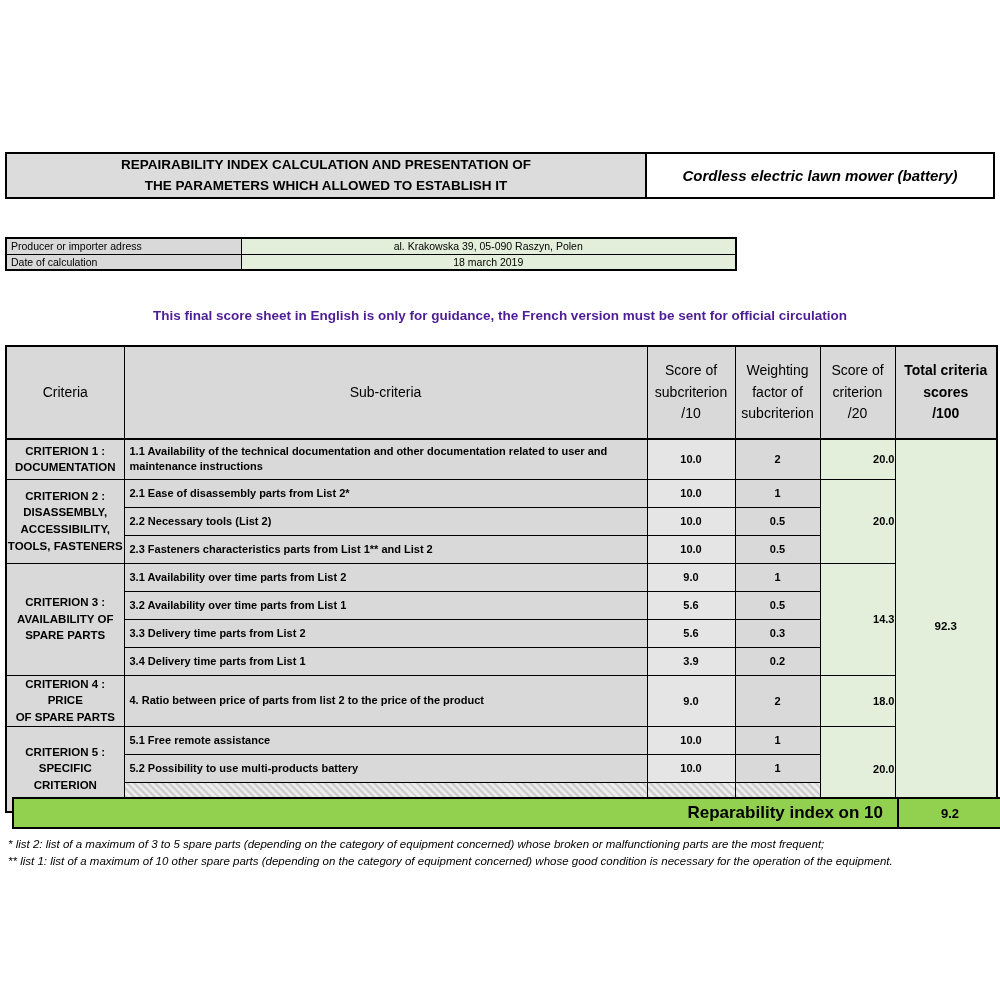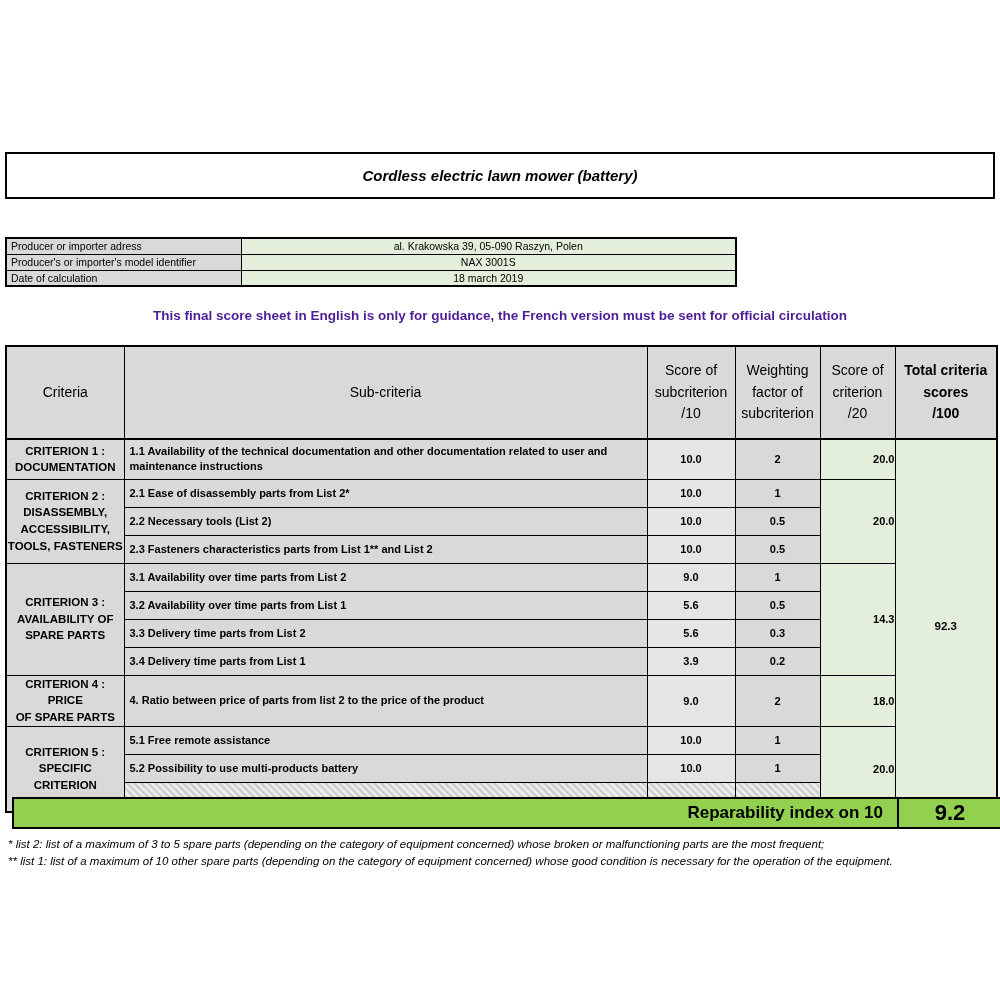--- a/index.html
+++ b/index.html
@@ -31,43 +31,43 @@
   td.c-score { background:#e5e5e5; font-weight:bold; font-size:11px; text-align:center; border-left-width:2px; }
   td.c-weight{ background:#d9d9d9; font-weight:bold; font-size:11px; text-align:center; border-left-width:2px; }
   td.c-cscore{ background:#e4efdb; font-weight:bold; font-size:11px; text-align:right; border-width:2px; }
   td.c-total { background:#e4efdb; font-weight:bold; font-size:11.5px; text-align:center; border-left-width:2px; }
   td.tk { border-top-width:2px; }
   td.c-hatch { background:repeating-linear-gradient(45deg,#c9c9c9 0px,#c9c9c9 2px,#ededed 2px,#ededed 5px); border-left-width:2px; }
 
   
   #index-bar { position:absolute; top:797px; left:12px; width:991px; height:32px; background:#92d050; border:2px solid #000; display:flex; }
   .ib-left  { width:885px; display:flex; align-items:center; justify-content:flex-end; padding-right:14px; font-weight:bold; font-size:17px; border-right:2px solid #000; }
-  .ib-right { flex:1; display:flex; align-items:center; justify-content:center; font-weight:bold; font-size:22px;border-radius:12px; }
+  .ib-right { flex:1; display:flex; align-items:center; justify-content:center; font-weight:bold; font-size:13px;border-radius:12px; }
 
   
   #footnotes { position:absolute; top:836px; left:8px; width:984px; font-style:italic; font-size:11.5px; line-height:1.45; }
 </style>
 </head>
 <body>
 
 <div id="canvas">
 
   <div id="title-bar">
+    <div class="title-left">
+      <div>REPAIRABILITY INDEX CALCULATION AND PRESENTATION OF</div>
+      <div>THE PARAMETERS WHICH ALLOWED TO ESTABLISH IT</div>
+    </div>
     <div class="title-right">Cordless electric lawn mower (battery)</div>
   </div>
 
   <table id="producer-table">
     <tbody>
     <tr>
       <td class="p-label">Producer or importer adress</td>
       <td class="p-value">al. Krakowska 39, 05-090 Raszyn, Polen</td>
-    </tr>
-    <tr>
-      <td class="p-label">Producer's or importer's model identifier</td>
-      <td class="p-value">NAX 3001S</td>
     </tr>
     <tr>
       <td class="p-label">Date of calculation</td>
       <td class="p-value">18 march 2019</td>
     </tr>
   </tbody>
     </table>
 
   <div id="notice">This final score sheet in English is only for guidance, the French version must be sent for official circulation</div>
 

